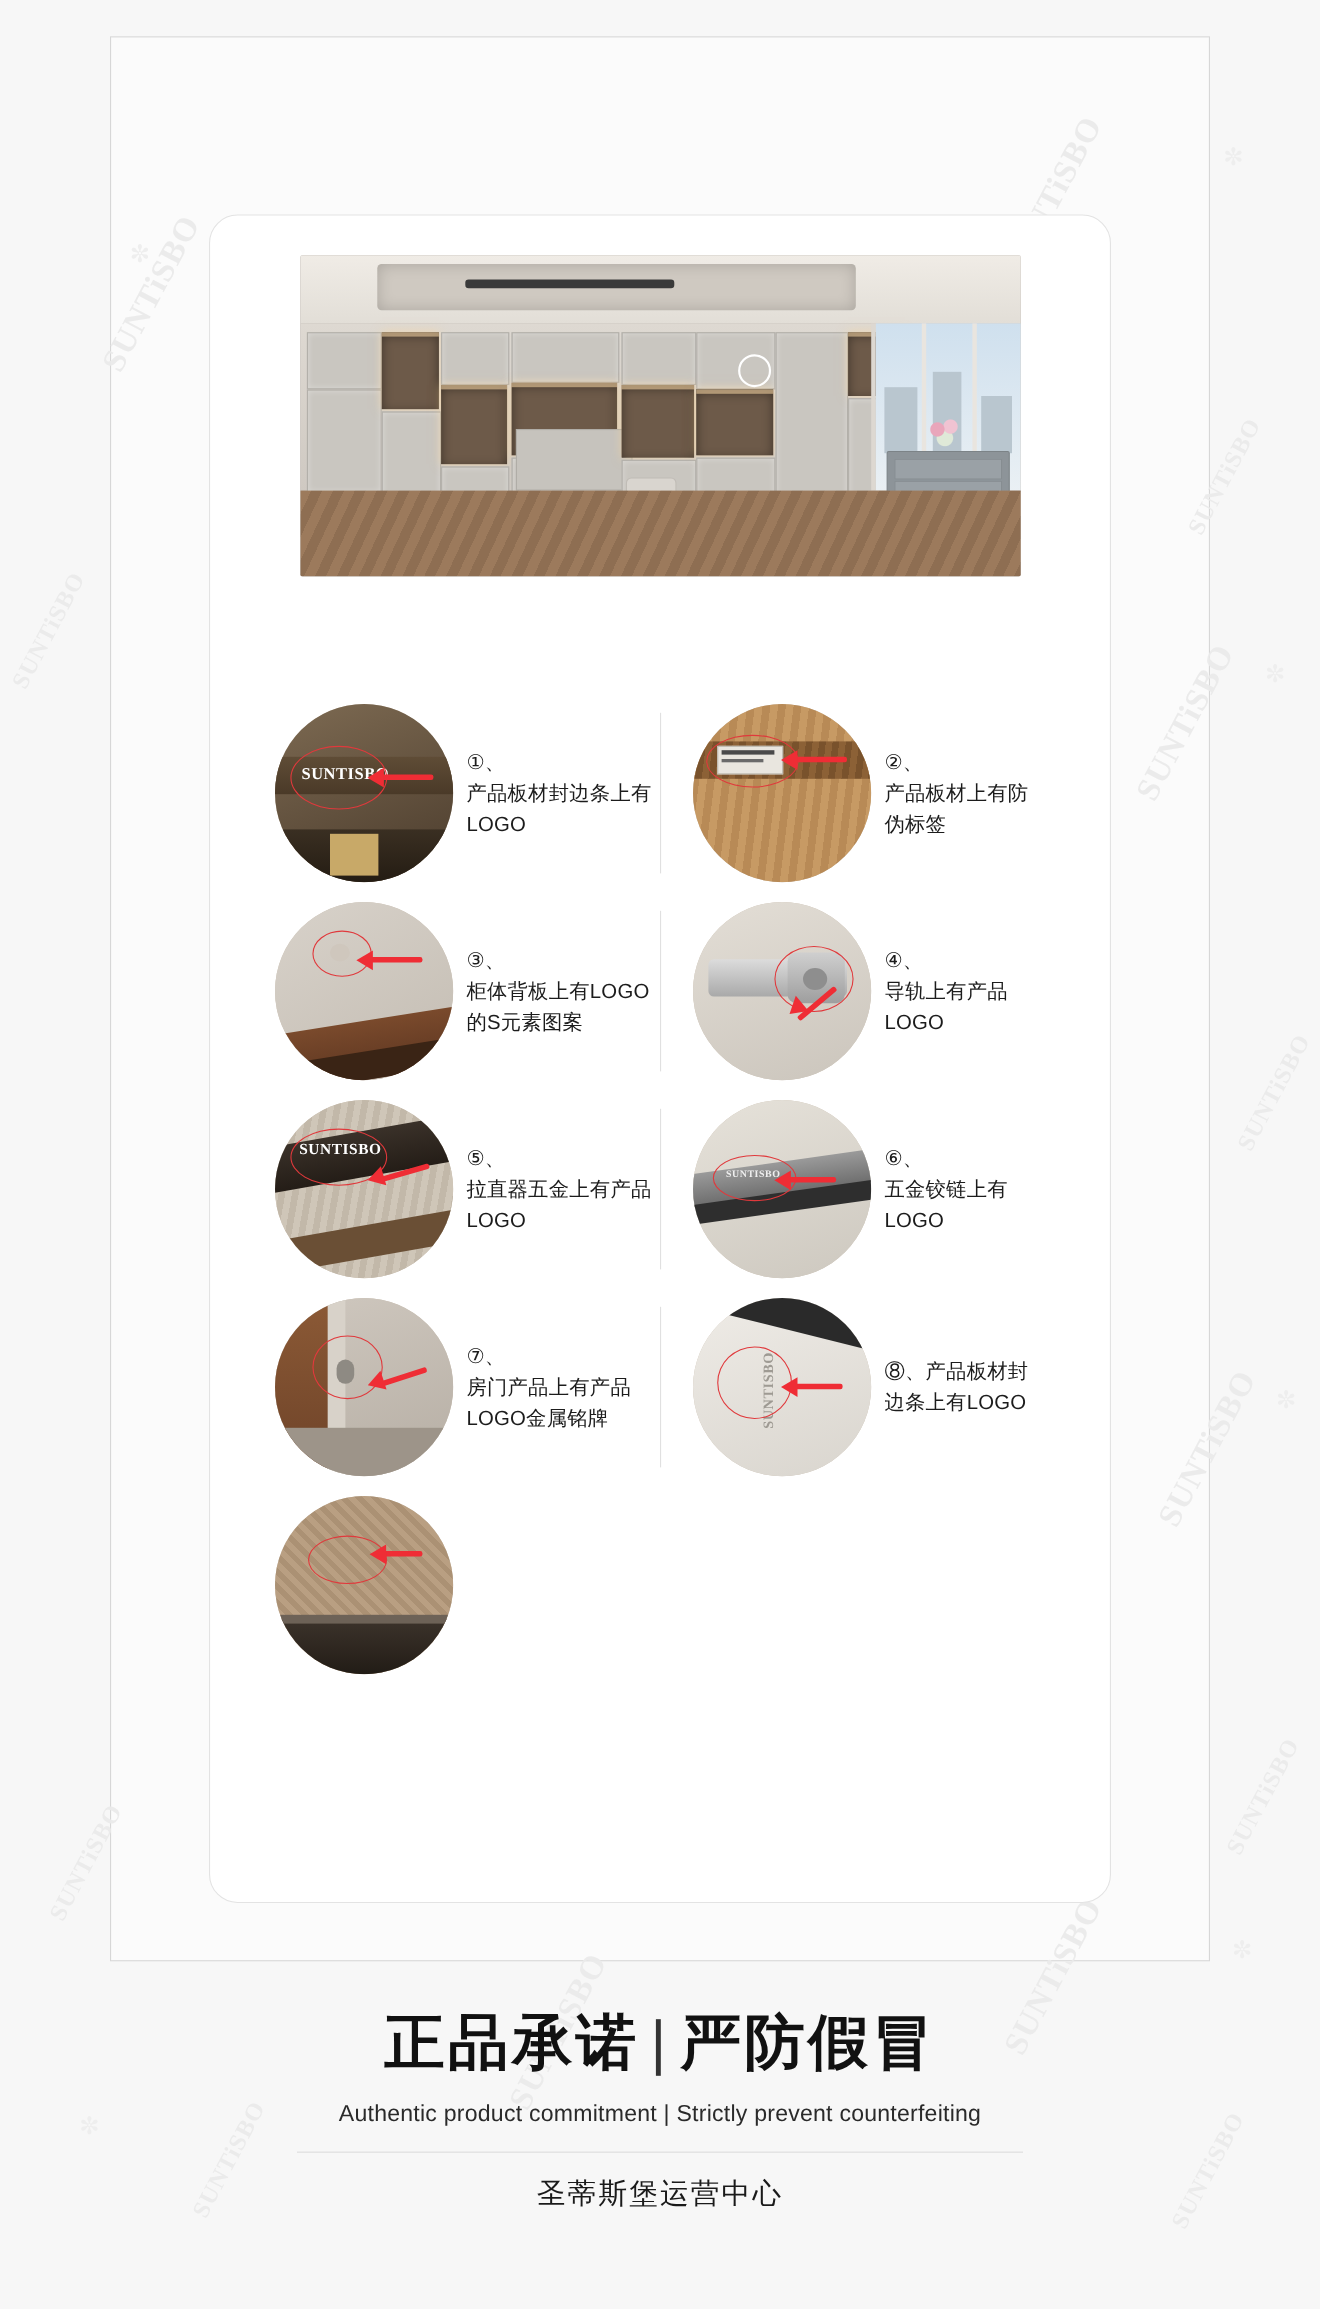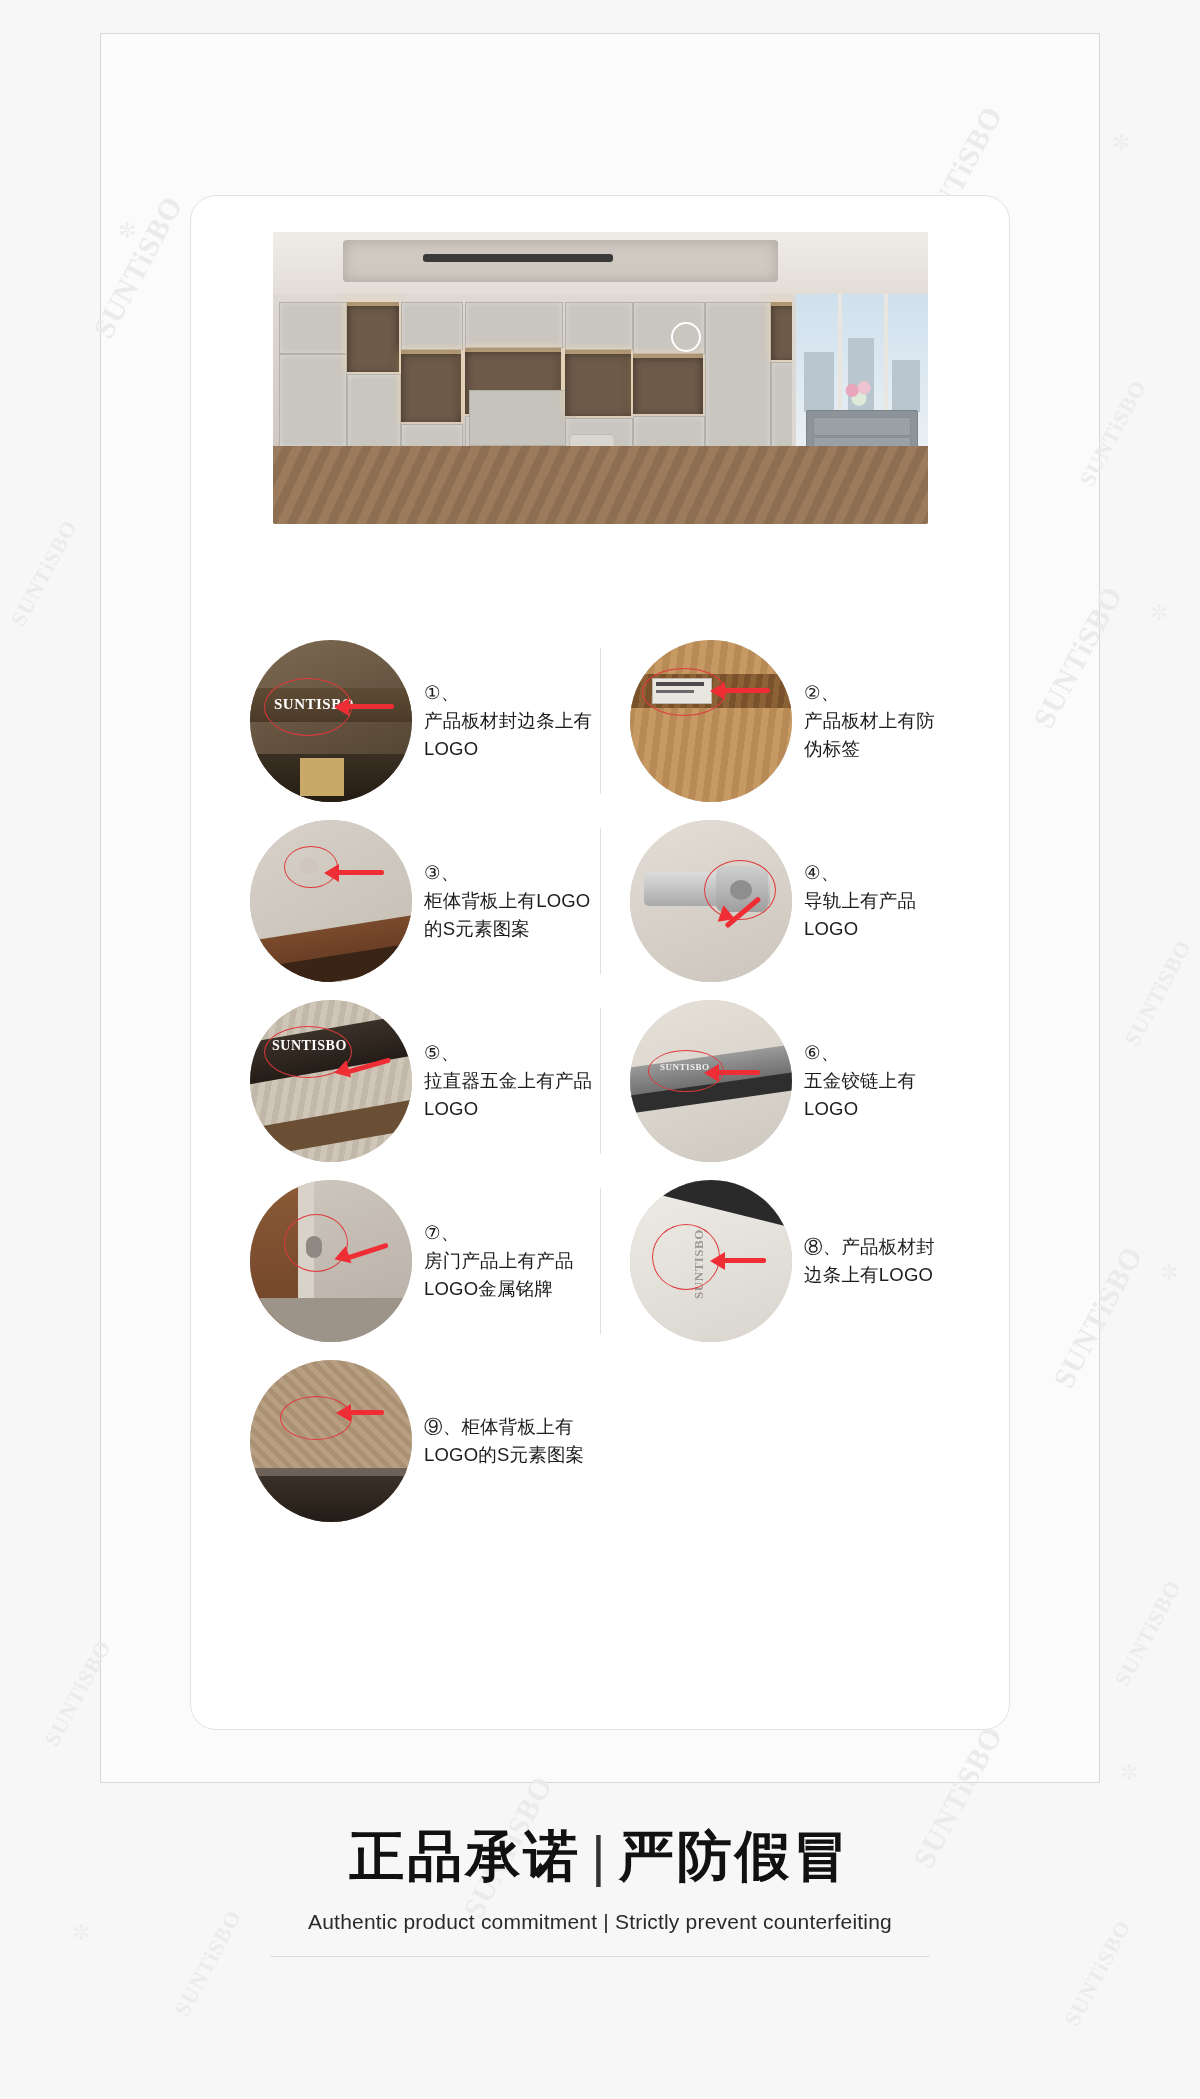--- a/index.html
+++ b/index.html
@@ -519,29 +519,27 @@
     <div class="row">
       <div class="item">
         <div class="thumb">
           <div style="position:absolute;inset:0;background:repeating-linear-gradient(45deg,#b99f82 0 5px,#ab9174 5px 10px);"></div>
           <div style="position:absolute;left:0;bottom:0;width:100%;height:50px;background:linear-gradient(#3c332b,#221c16);"></div>
           <div style="position:absolute;left:0;bottom:46px;width:100%;height:8px;background:#6d6257;"></div>
           <div class="redcircle" style="left:30px;top:36px;width:70px;height:42px;"></div>
           <div class="arr-shaft" style="left:98px;top:50px;width:36px;"></div>
           <div class="arr-head" style="left:86px;top:44px;"></div>
         </div>
-        <div class="caption">
-          <span>⑨、柜体背板上有LOGO的S元素图案</span>
-        </div>
       </div>
     </div>
 
   </div>
 
   <div class="footer">
     <div class="f-cn">
       <span>正品承诺</span><span class="bar">|</span><span>严防假冒</span>
     </div>
     <div class="f-en">Authentic product commitment | Strictly prevent counterfeiting</div>
     <div class="f-line"></div>
+    <div class="f-center">圣蒂斯堡运营中心</div>
   </div>
 
 </div>
 
 </body></html>

